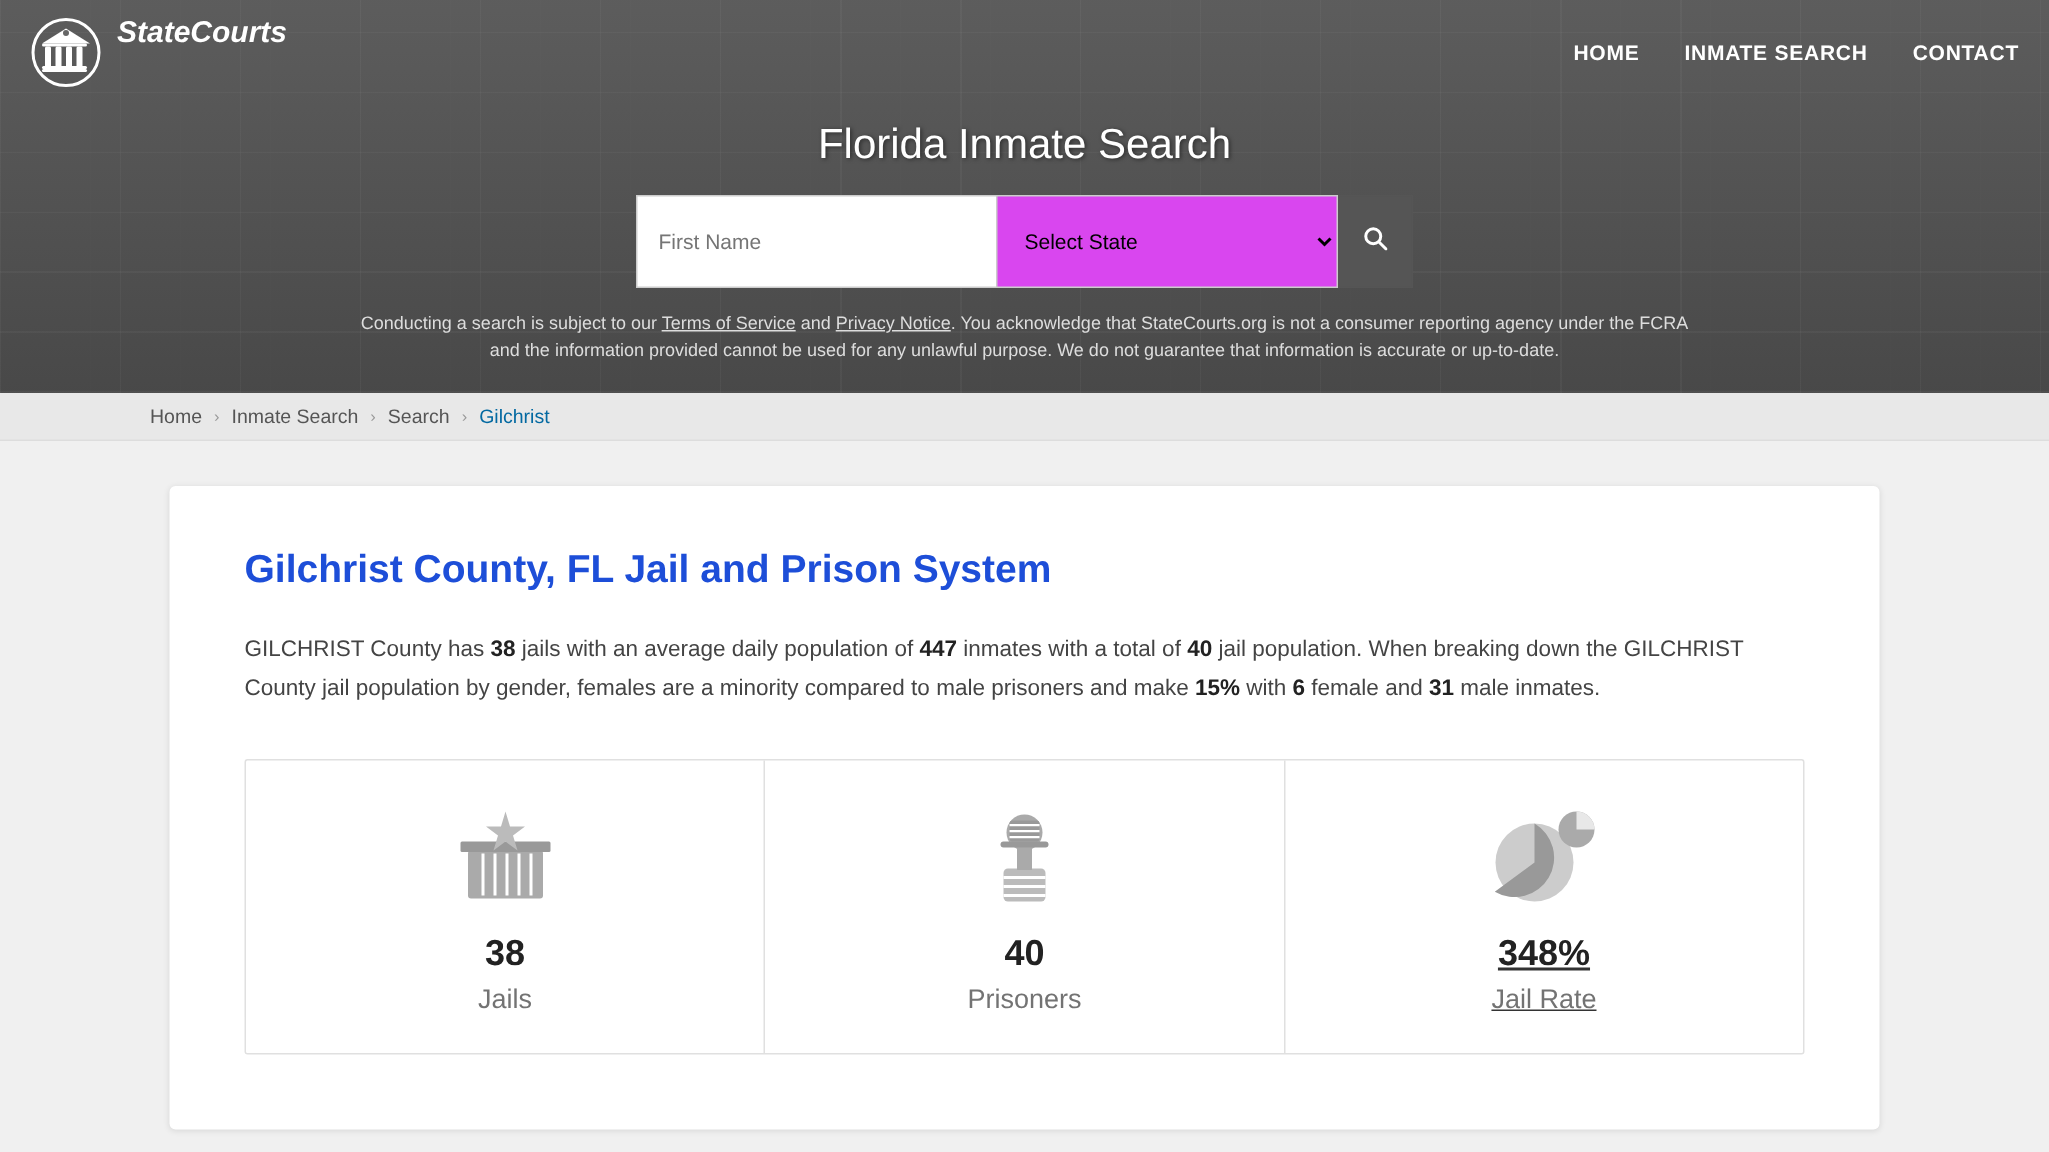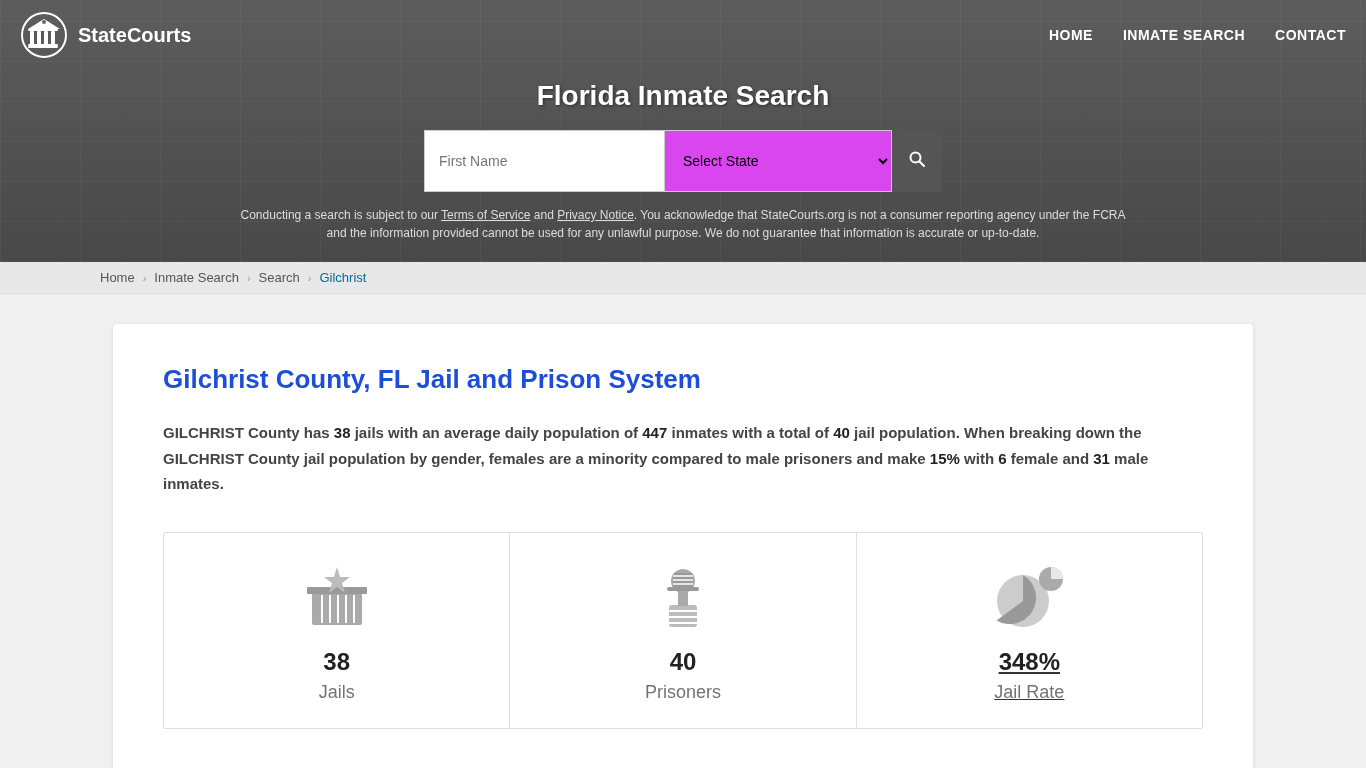--- a/index.html
+++ b/index.html
@@ -33,24 +33,24 @@
       position: relative;
       z-index: 10;
       display: flex;
       align-items: center;
       justify-content: space-between;
       padding: 0 20px;
       height: 70px;
     }
     .logo-area {
       display: flex;
-      align-items: center;
       gap: 10px;
       color: white;
       text-decoration: none;
+      font-style: italic;
     }
     .logo-icon {
       width: 48px;
       height: 48px;
     }
     .logo-text {
       font-size: 20px;
       font-weight: bold;
       color: white;
     }
@@ -68,21 +68,21 @@
     }
 
     .header-content {
       position: relative;
       z-index: 10;
       text-align: center;
       padding: 10px 20px 20px;
     }
     .header-title {
       font-size: 28px;
-      font-weight: bold;
+      font-weight: normal;
       color: white;
       margin-bottom: 18px;
       text-shadow: 1px 1px 3px rgba(0,0,0,0.5);
     }
     .search-bar {
       display: flex;
       justify-content: center;
       margin-bottom: 14px;
     }
     .search-bar input[type="text"] {
@@ -169,21 +169,20 @@
       font-size: 26px;
       font-weight: bold;
       color: #1d4ed8;
       margin-bottom: 25px;
     }
     .county-desc {
       font-size: 15px;
       color: #444;
       line-height: 1.7;
       margin-bottom: 35px;
-      font-weight: bold;
     }
     .county-desc strong { color: #222; }
 
     
     .stats-row {
       display: flex;
       border: 1px solid #e0e0e0;
       border-radius: 2px;
     }
     .stat-box {

